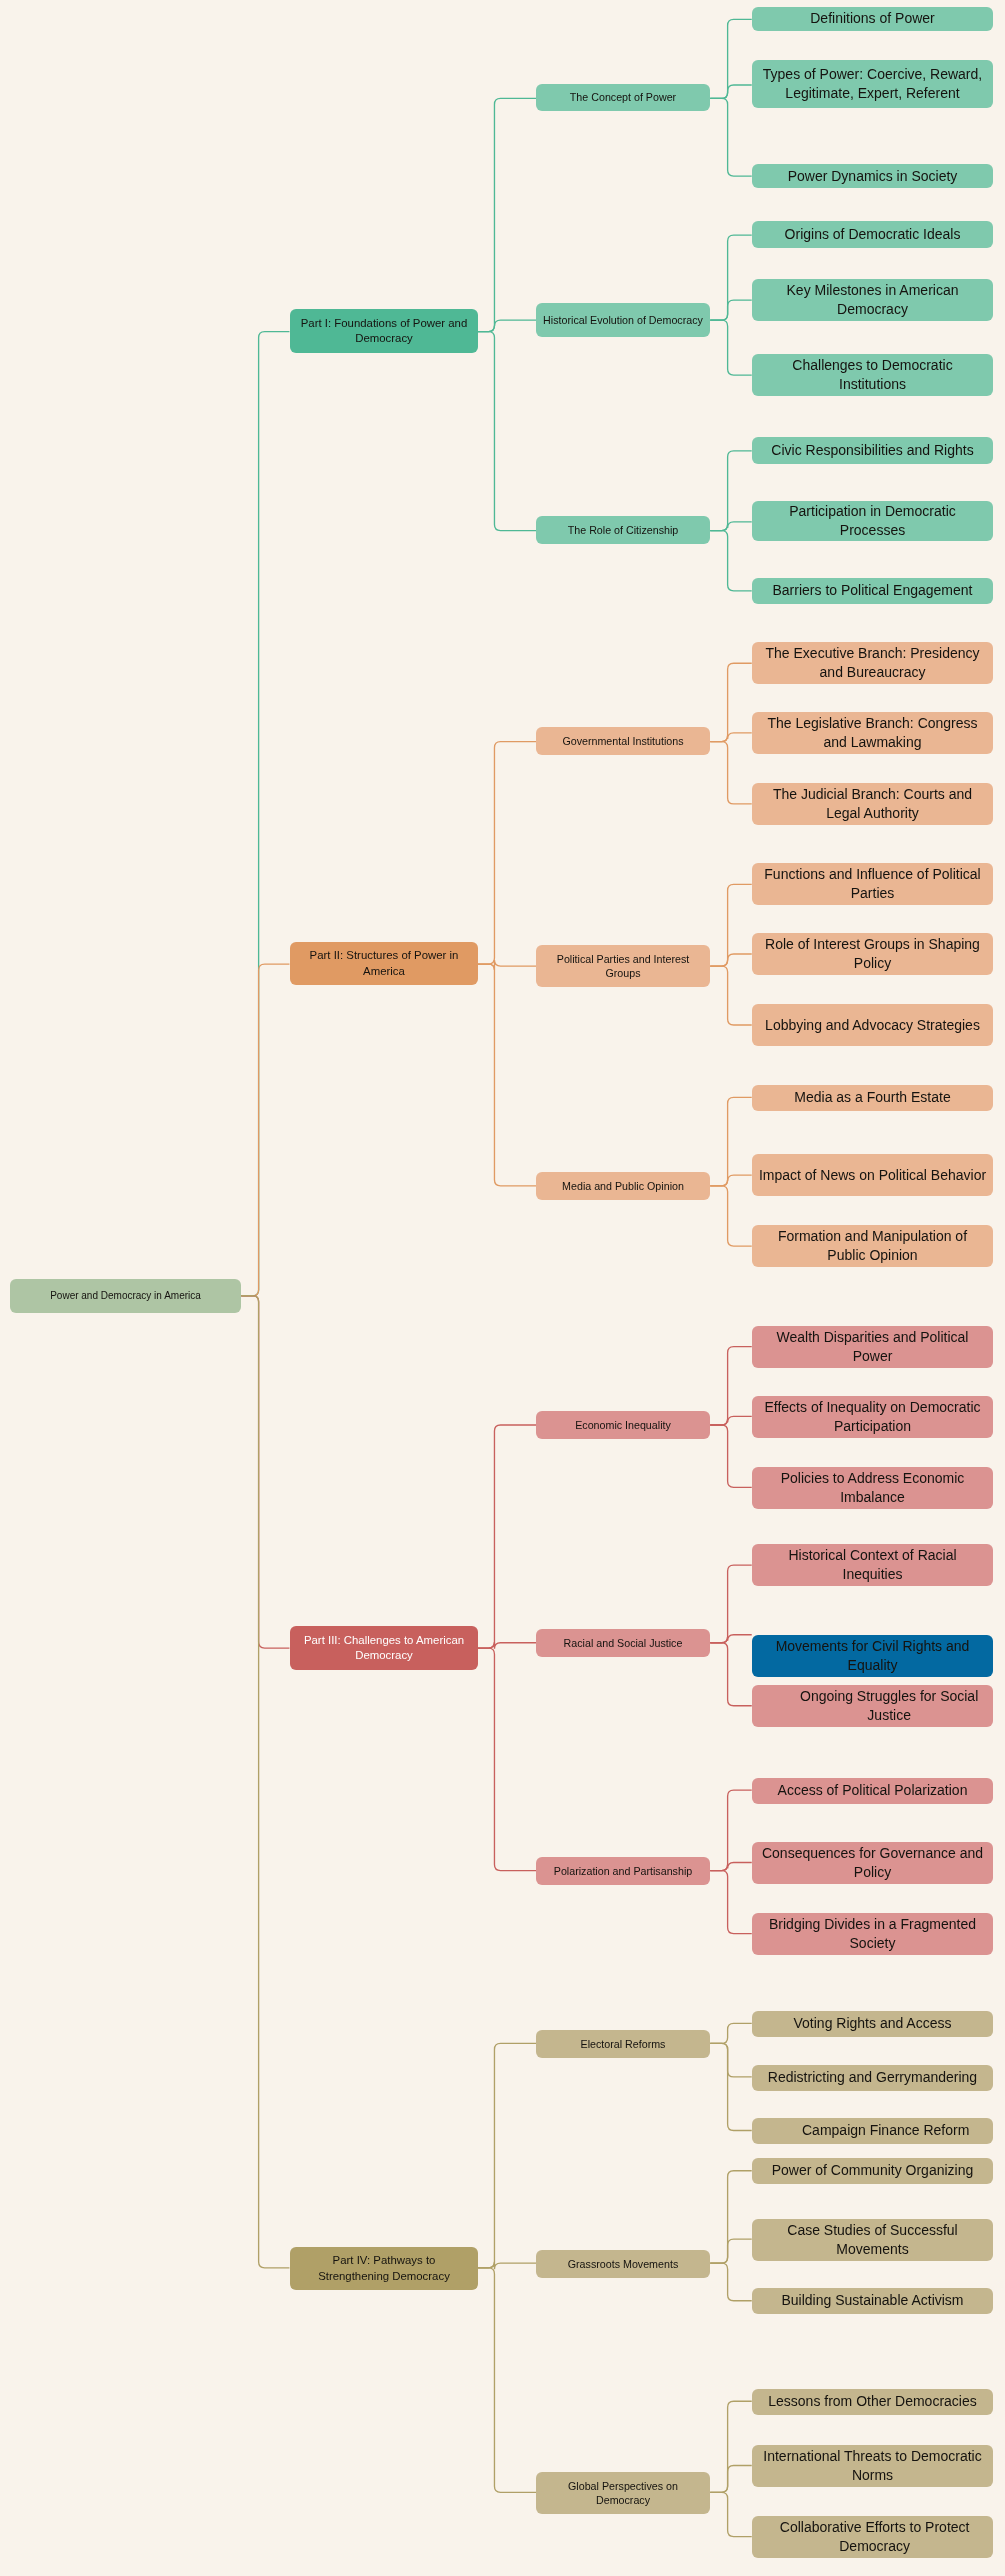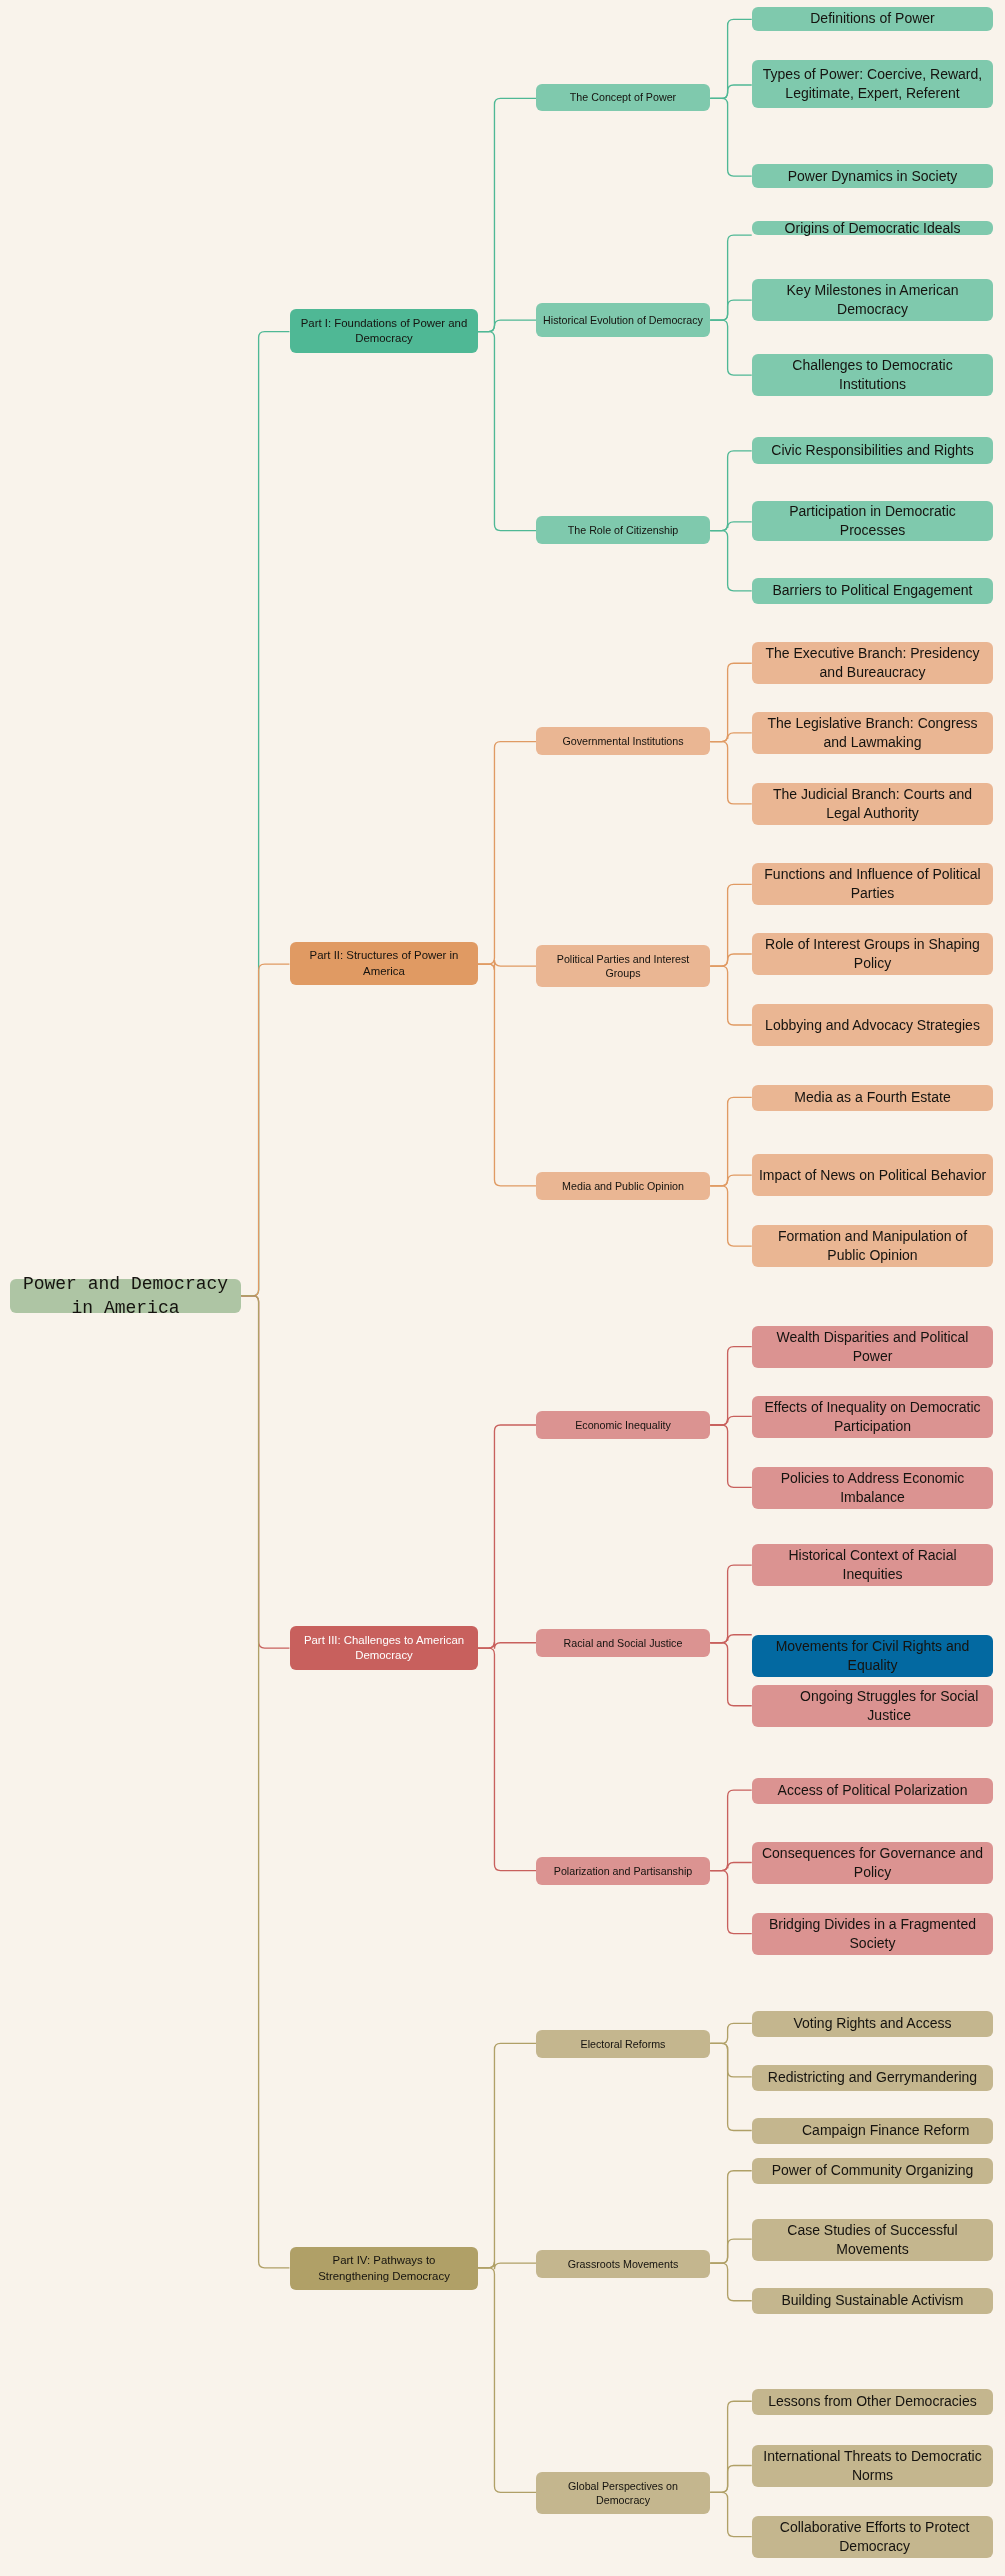--- a/index.html
+++ b/index.html
@@ -18,21 +18,21 @@
     border-radius:6px;
     display:flex;
     align-items:center;
     justify-content:center;
     text-align:center;
     line-height:1.35;
     padding:2.7px 6.7px;
     color:#15130F;
   }
   .node span{display:block;width:100%;}
-  .root{font-size:18px;font-family:Liberation Mono, monospace;}
+  .root{font-size:10px;}
   .lvl1{font-size:11.4px;}
   .lvl2{font-size:10.7px;}
   .lvl3{font-size:14px;justify-content:center;}
   .white-text{color:#FFFFFF;}
 </style>
 </head>
 <body>
 
 <div id="canvas">
   <svg class="links" id="links" viewBox="0 0 1500 3843" width="1005" height="2576">
@@ -104,21 +104,21 @@
       </div>
       <div class="node lvl3" style="left: 752px; top: 60px; width: 241px; height: 48px; background: rgb(127, 201, 173);">
         <span>Types of Power: Coercive, Reward, Legitimate, Expert, Referent</span>
       </div>
       <div class="node lvl3" style="left: 752px; top: 164px; width: 241px; height: 24px; background: rgb(127, 201, 173);">
         <span>Power Dynamics in Society</span>
       </div>
       <div class="node lvl2" style="left: 536px; top: 303px; width: 174px; height: 34px; background: rgb(127, 201, 173);">
         <span>Historical Evolution of Democracy</span>
       </div>
-      <div class="node lvl3" style="left: 752px; top: 221px; width: 241px; height: 14px; background: rgb(127, 201, 173);">
+      <div class="node lvl3" style="left: 752px; top: 221px; width: 241px; height: 27px; background: rgb(127, 201, 173);">
         <span>Origins of Democratic Ideals</span>
       </div>
       <div class="node lvl3" style="left: 752px; top: 279px; width: 241px; height: 42px; background: rgb(127, 201, 173);">
         <span>Key Milestones in American Democracy</span>
       </div>
       <div class="node lvl3" style="left: 752px; top: 354px; width: 241px; height: 42px; background: rgb(127, 201, 173);">
         <span>Challenges to Democratic Institutions</span>
       </div>
       <div class="node lvl2" style="left: 536px; top: 516px; width: 174px; height: 28px; background: rgb(127, 201, 173);">
         <span>The Role of Citizenship</span>

